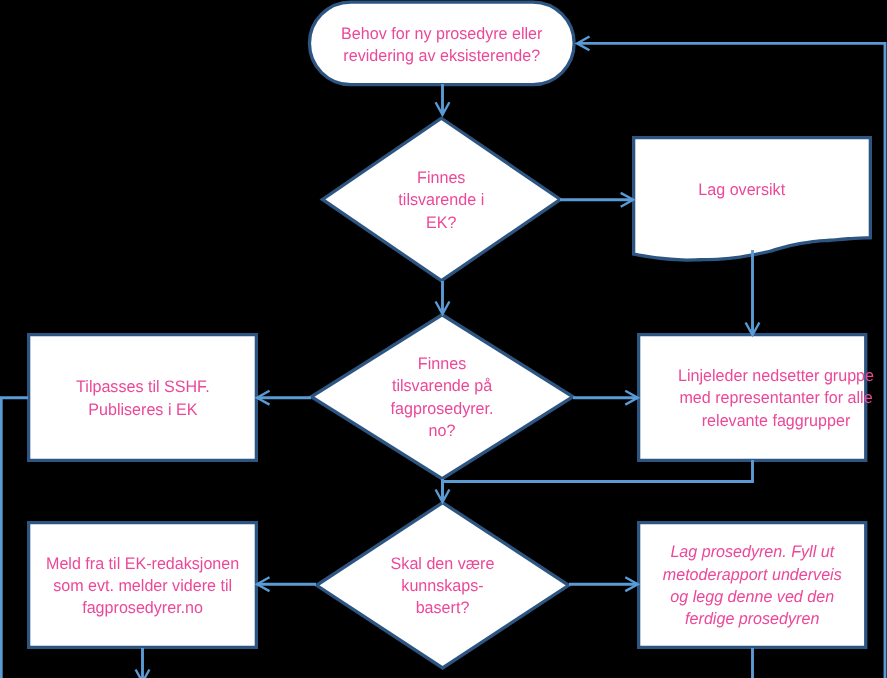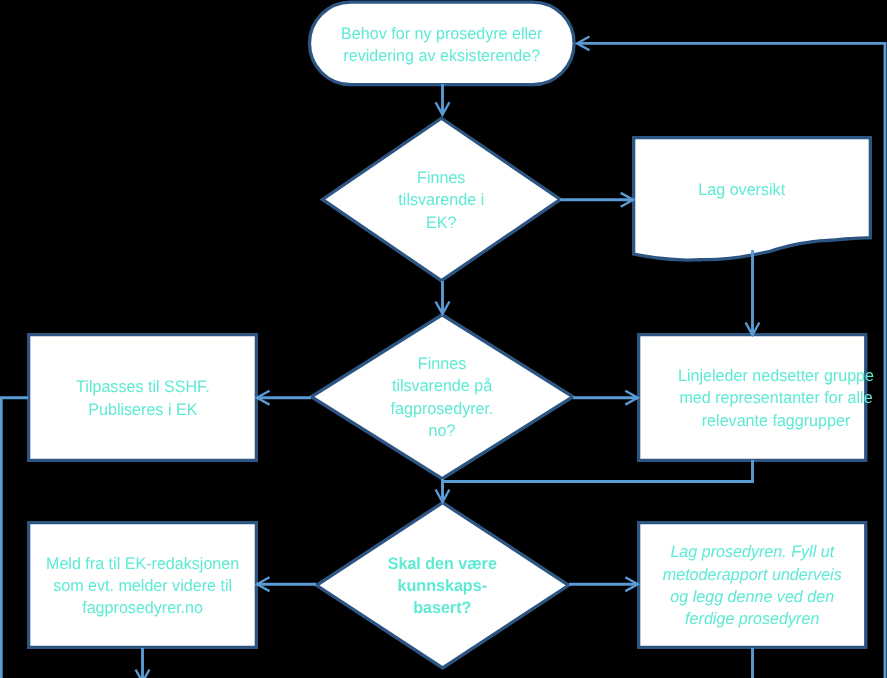--- a/index.html
+++ b/index.html
@@ -1,21 +1,21 @@
 <!DOCTYPE html>
 <html><head>
 <meta charset="utf-8">
 <title>Flowchart</title>
 <style>
   html,body{margin:0;padding:0;background:#000;
             -webkit-font-smoothing:antialiased;text-rendering:geometricPrecision;}
   #page{position:relative;width:887px;height:678px;background:#000;overflow:hidden;
         font-family:"Liberation Sans",sans-serif;}
   #svg{position:absolute;left:0;top:0;width:887px;height:678px;display:block;}
-  .nodetext{position:absolute;color:#5eead4;text-align:center;
+  .nodetext{position:absolute;color:#ec4899;text-align:center;
             font-family:"Liberation Sans",sans-serif;font-size:16.6px;line-height:22.3px;
             display:flex;align-items:center;justify-content:center;
             white-space:pre-line;letter-spacing:0px;}
   .nodetext > span{display:block;transform:scaleX(0.97) translateY(1px) translateZ(0);transform-origin:center;}
 </style>
 </head>
 <body>
 
 <div id="page">
   <svg id="svg" viewBox="0 0 887 678">
@@ -76,21 +76,21 @@
       <div class="nodetext" style="left: 309.6px; top: 313.1px; width: 265px; height: 167.3px;"><span>Finnes
 tilsvarende på
 fagprosedyrer.
 no?</span></div>
       <div class="nodetext" style="left: 637px; top: 333px; width: 278px; height: 129px;"><span>Linjeleder nedsetter gruppe
 med representanter for alle
 relevante faggrupper</span></div>
       <div class="nodetext" style="left: 27px; top: 521px; width: 231px; height: 128px; border-radius: 27px;"><span>Meld fra til EK-redaksjonen
 som evt. melder videre til
 fagprosedyrer.no</span></div>
-      <div class="nodetext" style="left: 314.9px; top: 501px; width: 255.4px; height: 168.6px; font-weight: bold;"><span>Skal den være
+      <div class="nodetext" style="left: 314.9px; top: 501px; width: 255.4px; height: 168.6px;"><span>Skal den være
 kunnskaps-
 basert?</span></div>
       <div class="nodetext" style="left: 637px; top: 521px; width: 230.4px; height: 128px; font-style: italic;"><span>Lag prosedyren.  Fyll ut
 metoderapport underveis
 og legg denne ved den
 ferdige prosedyren</span></div>
     </div>
 </div>
 
 </body></html>

